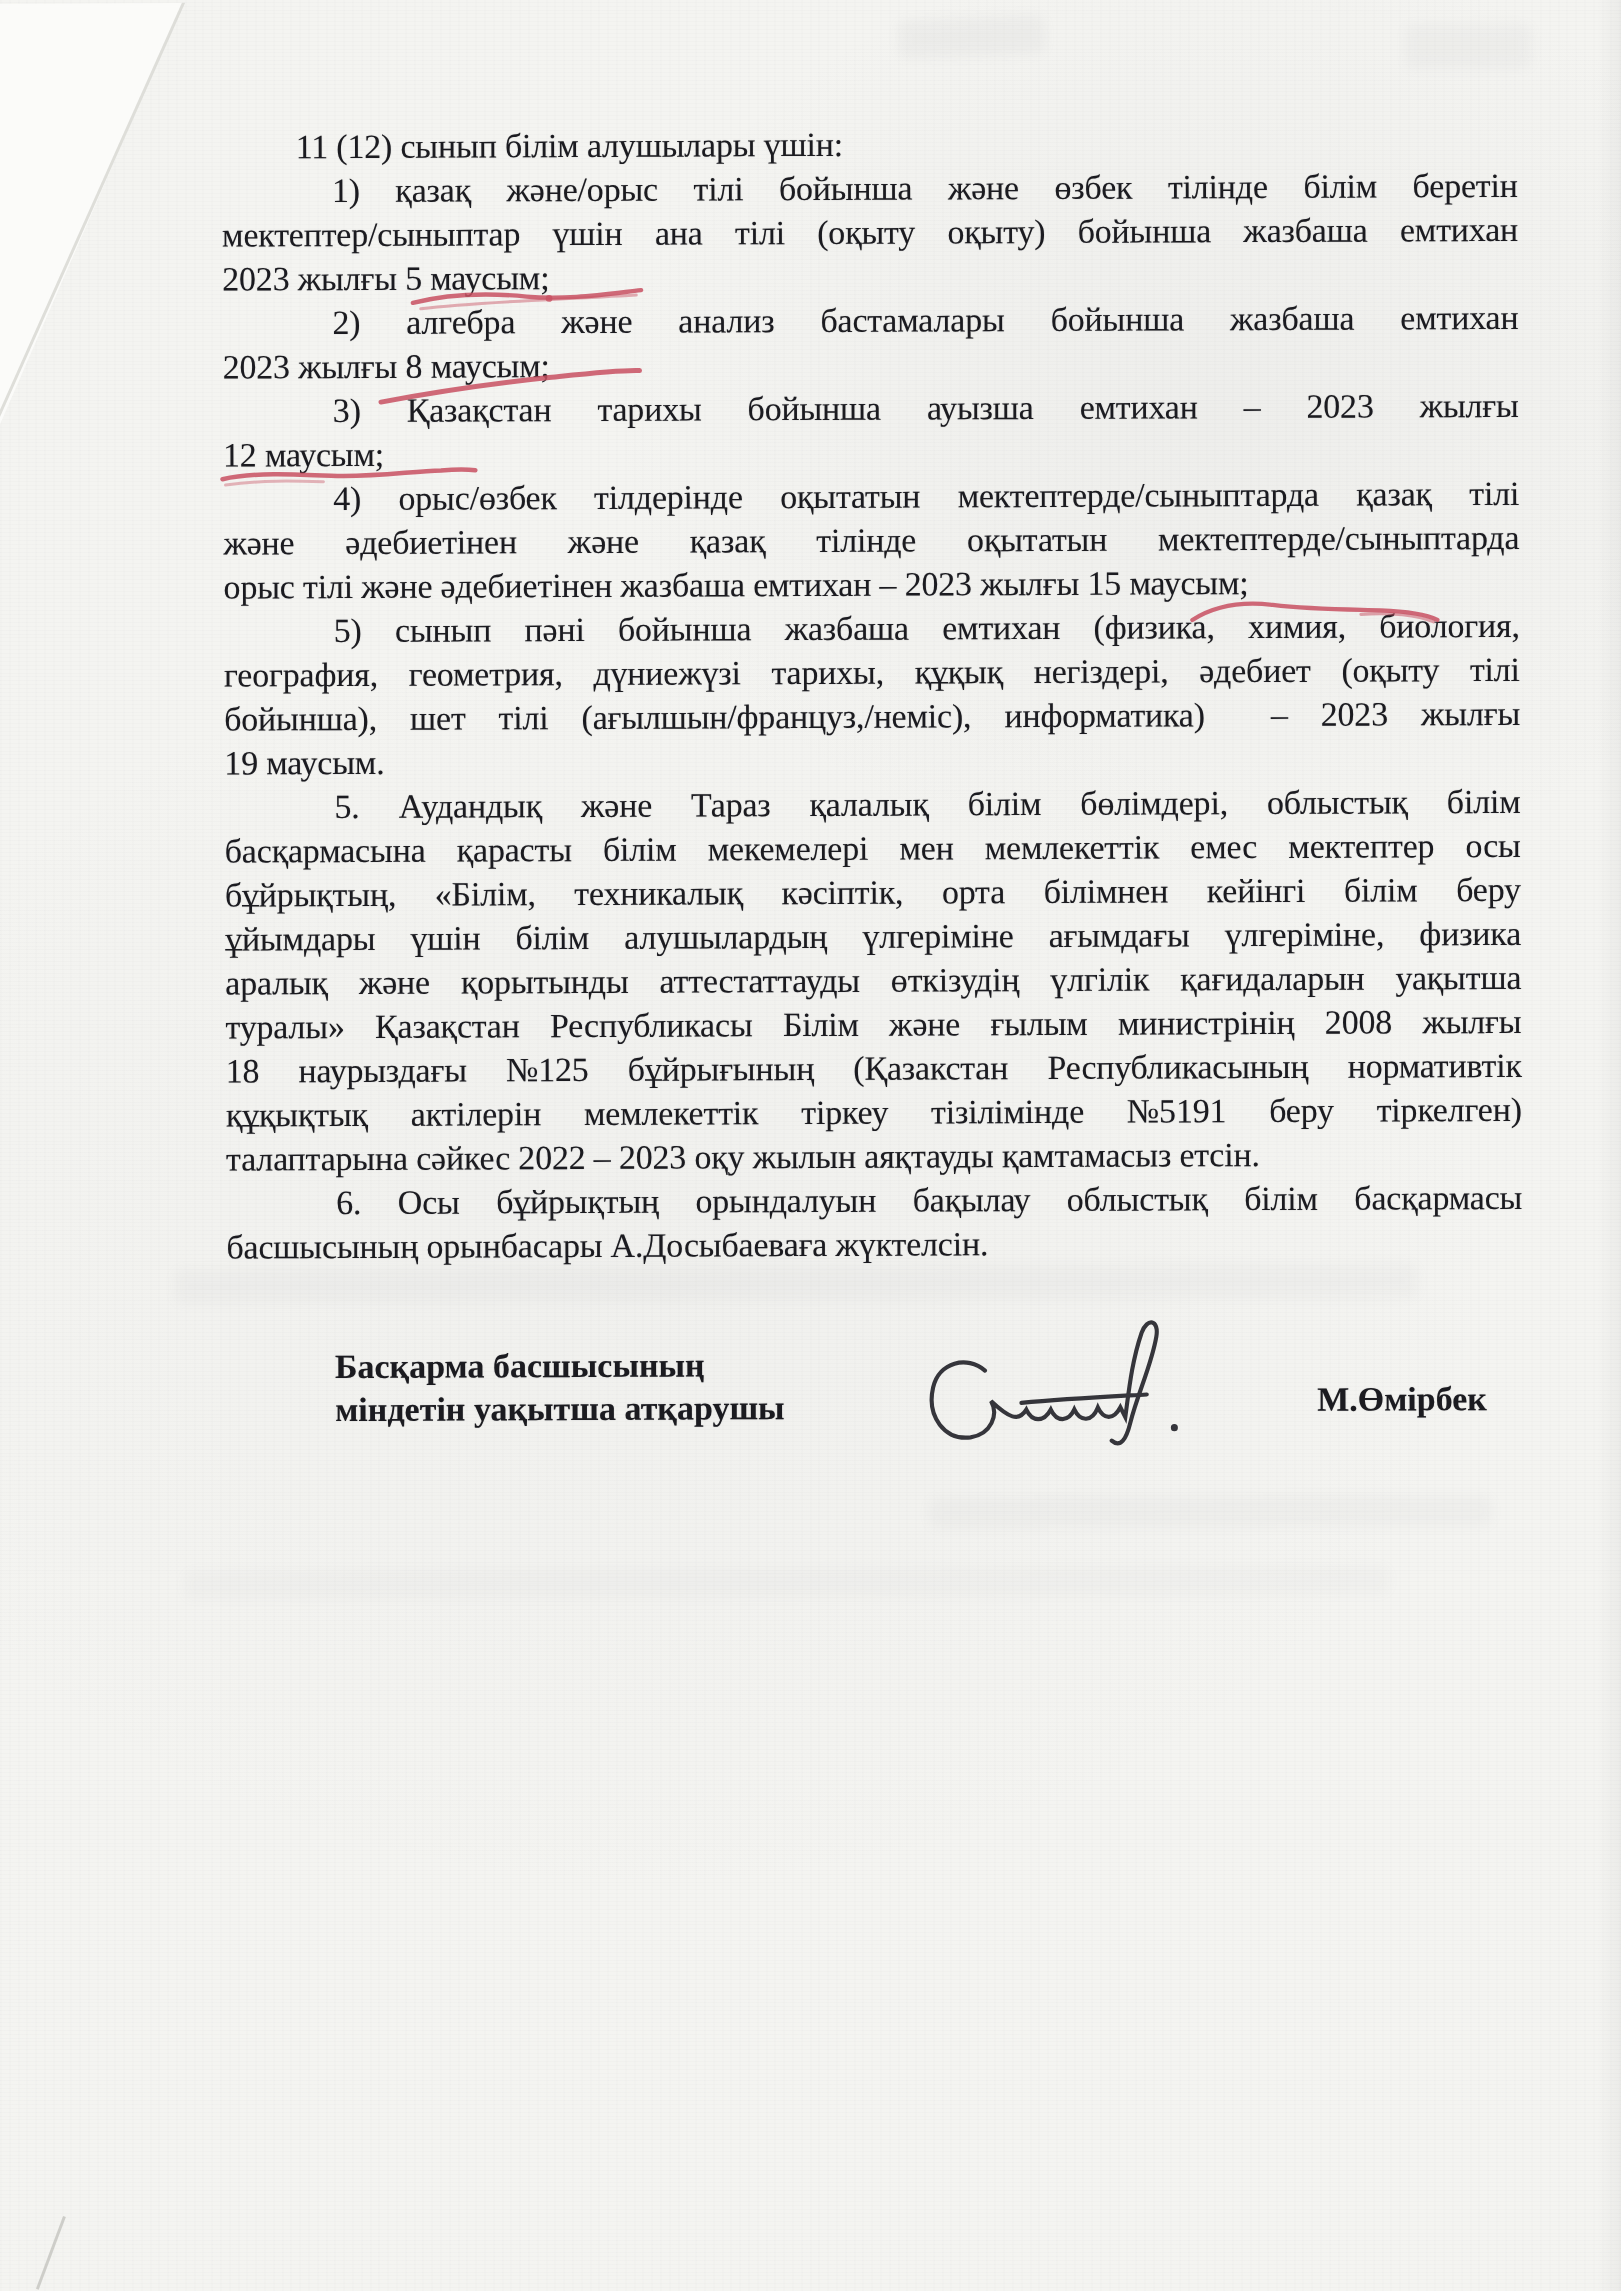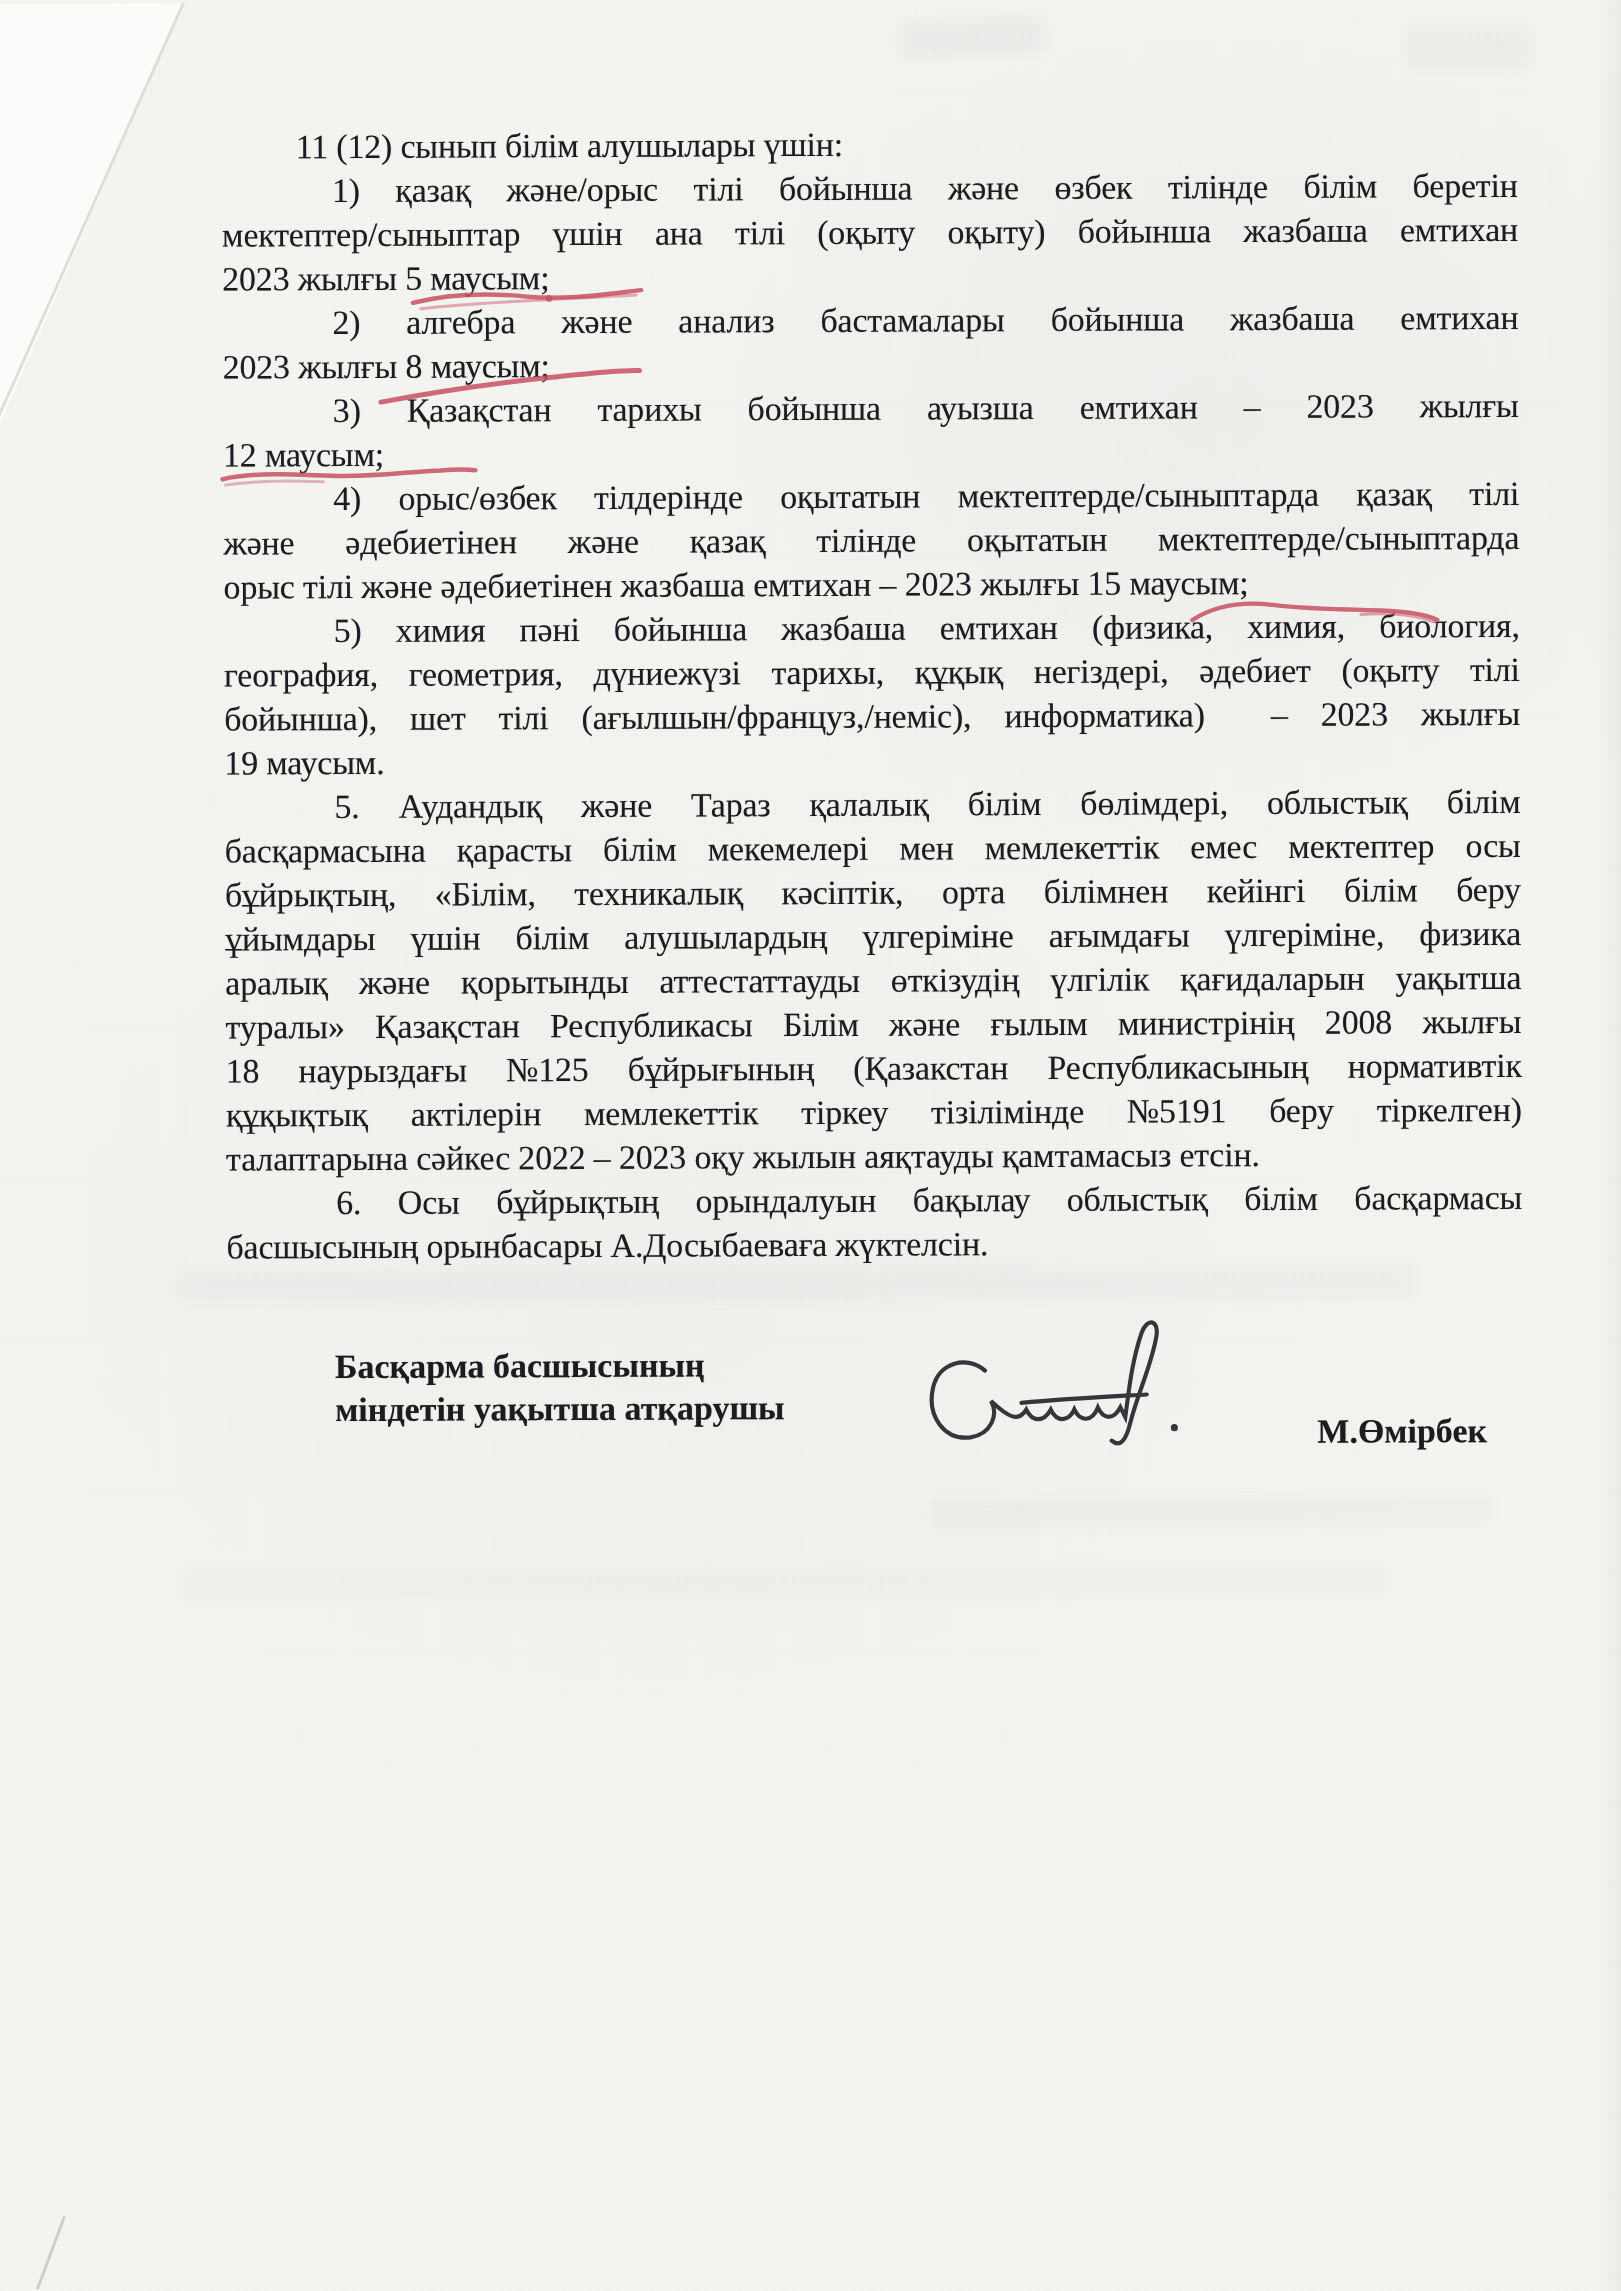--- a/index.html
+++ b/index.html
@@ -35,21 +35,21 @@
   .line.ind-p{padding-left:110px;}
   .line.ind-t{padding-left:74px;}
 
   
   .sig-role{
     position:absolute;left:333px;top:1343px;
     font-size:34px;line-height:43px;font-weight:bold;color:#1b1b20;
     text-shadow:0 0 1px rgba(27,27,32,0.35);
   }
   .sig-name{
-    position:absolute;left:1315px;top:1412px;
+    position:absolute;left:1315px;top:1380px;
     font-size:34px;line-height:43px;font-weight:bold;color:#1b1b20;
     text-shadow:0 0 1px rgba(27,27,32,0.35);
   }
 
   svg.layer{position:absolute;left:0;top:0;pointer-events:none;}
 
   .smudge{position:absolute;background:#93939b;filter:blur(5.9px);border-radius:9.8px;}
   .s1{left:902px;top:17.6px;width:147px;height:39px;opacity:.07;transform:rotate(-2deg);}
   .s2{left:1409px;top:27.4px;width:127px;height:45px;opacity:.06;}
   .s3{left:172px;top:1266px;width:1245px;height:35px;opacity:.05;}
@@ -140,21 +140,21 @@
         <span>әдебиетінен</span>
         <span>және</span>
         <span>қазақ</span>
         <span>тілінде</span>
         <span>оқытатын</span>
         <span>мектептерде/сыныптарда</span>
       </div>
       <div class="line">орыс тілі және әдебиетінен жазбаша емтихан – 2023 жылғы 15 маусым;</div>
       <div class="line j ind-p">
         <span>5)</span>
-        <span>химия</span>
+        <span>сынып</span>
         <span>пәні</span>
         <span>бойынша</span>
         <span>жазбаша</span>
         <span>емтихан</span>
         <span>(физика,</span>
         <span>химия,</span>
         <span>биология,</span>
       </div>
       <div class="line j">
         <span>география,</span>

